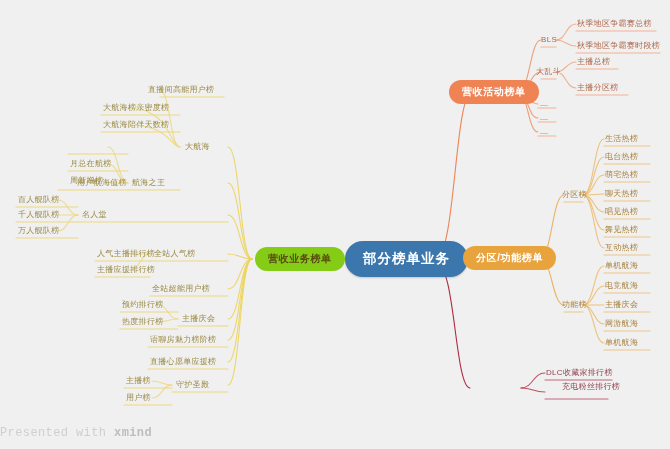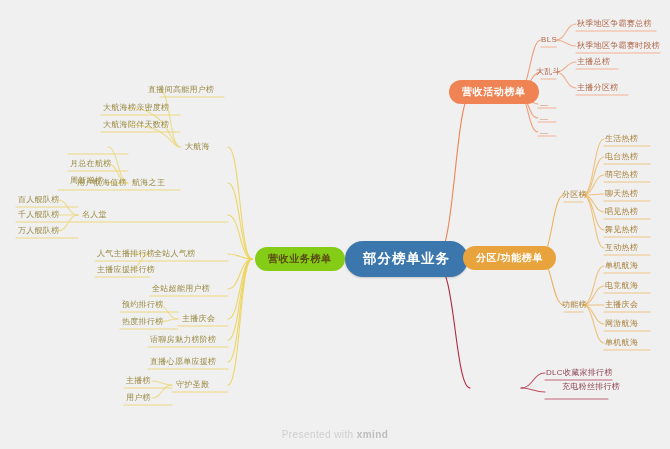--- a/index.html
+++ b/index.html
@@ -51,21 +51,21 @@
   }
   .n-txt.t-yellow{color:#9a8a45;}
   .n-txt.t-amber{color:#a9813c;}
   .n-txt.t-orange{color:#b0674a;}
   .n-txt.t-crimson{color:#8e4250;}
   .n-dash{
     font-size:8px;color:#c98b72;letter-spacing:.3px;padding:2px 3px;
   }
   .footer{
     position:absolute;left:0;right:0;bottom:9px;
-    text-align:center;font-size:10px;color:#cfcfcf;letter-spacing:.4px;
+    font-size:12px;color:#cfcfcf;letter-spacing:.4px;font-family:Liberation Mono, monospace;
   }
   .footer b{color:#bdbdbd;}
 </style>
 </head>
 <body>
 
 <div id="canvas">
 
   <svg id="links" viewBox="0 0 670 449">
     <g fill="none" stroke-width="1.1" stroke-linecap="round">

